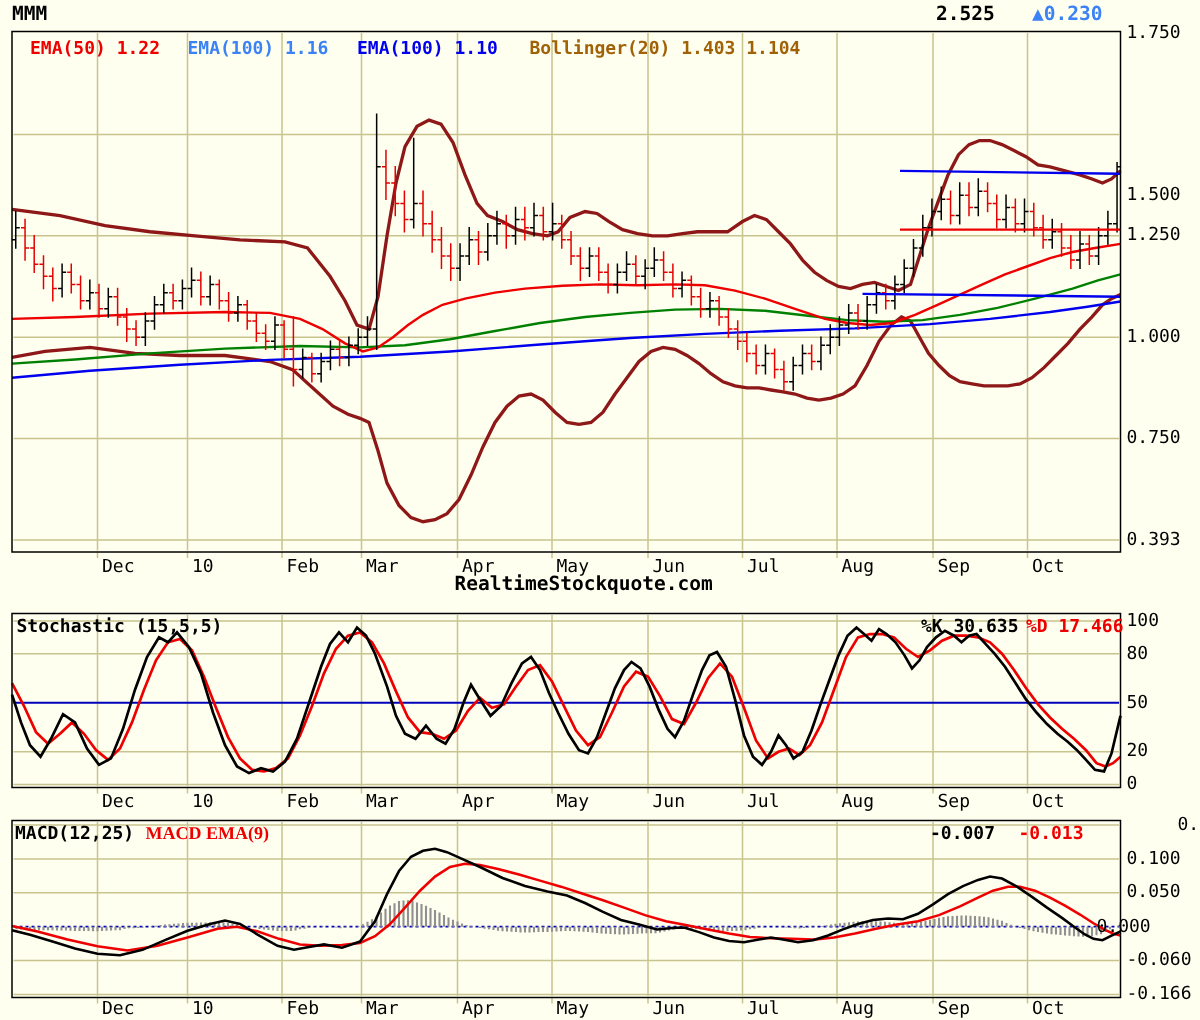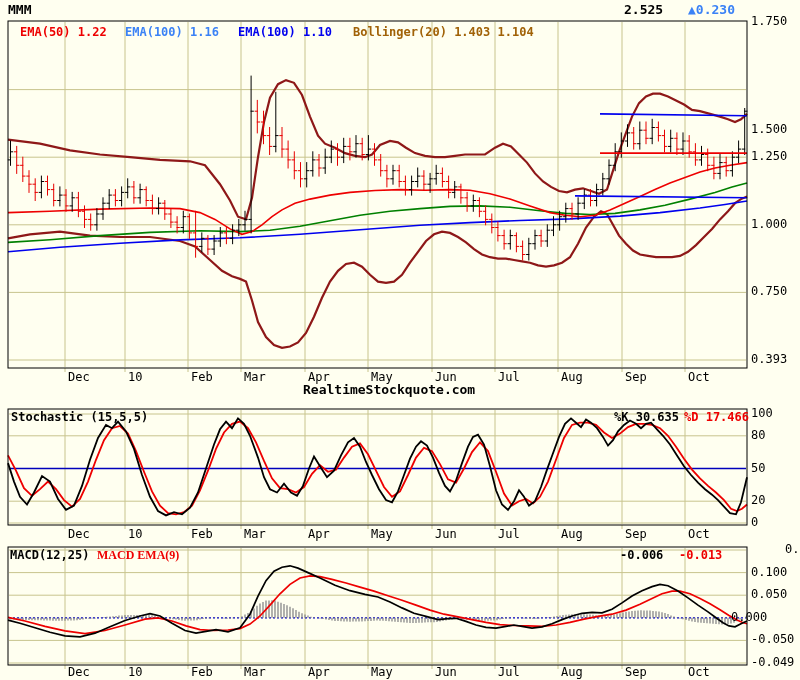--- a/index.html
+++ b/index.html
@@ -52,21 +52,21 @@
 <div class="txt b maroon" style="left:353px;top:26px;">Bollinger(20) 1.403 1.104</div>
 
 <div class="txt b big" style="left:303px;top:383px;">RealtimeStockquote.com</div>
 
 <div class="txt b" style="left:11px;top:411px;">Stochastic (15,5,5)</div>
 <div class="txt b" style="left:614px;top:411px;">%K 30.635</div>
 <div class="txt b red" style="left:684px;top:411px;">%D 17.466</div>
 
 <div class="txt b" style="left:10px;top:549px;">MACD(12,25)</div>
 <div class="txt b red" style="left:97px;top:549px;font-family:Liberation Serif, serif;">MACD EMA(9)</div>
-<div class="txt b" style="left:620px;top:549px;">-0.006</div>
+<div class="txt b" style="left:620px;top:549px;">-0.007</div>
 <div class="txt b red" style="left:679px;top:549px;">-0.013</div>
 
 <div class="txt" style="left: 68px; top: 371px;">Dec</div>
 <div class="txt" style="left: 128px; top: 371px;">10</div>
 <div class="txt" style="left: 191px; top: 371px;">Feb</div>
 <div class="txt" style="left: 244px; top: 371px;">Mar</div>
 <div class="txt" style="left: 308px; top: 371px;">Apr</div>
 <div class="txt" style="left: 371px; top: 371px;">May</div>
 <div class="txt" style="left: 435px; top: 371px;">Jun</div>
 <div class="txt" style="left: 498px; top: 371px;">Jul</div>
@@ -103,14 +103,14 @@
 <div class="txt" style="left: 751px; top: 353px;">0.393</div>
 <div class="txt" style="left: 751px; top: 407px;">100</div>
 <div class="txt" style="left: 751px; top: 429px;">80</div>
 <div class="txt" style="left: 751px; top: 462px;">50</div>
 <div class="txt" style="left: 751px; top: 494px; text-align: center;">20</div>
 <div class="txt" style="left: 751px; top: 516px;">0</div>
 <div class="txt" style="left: 785px; top: 543px;">0.150</div>
 <div class="txt" style="left: 751px; top: 566px;">0.100</div>
 <div class="txt" style="left: 751px; top: 588px;">0.050</div>
 <div class="txt" style="left: 731px; top: 611px;">0.000</div>
-<div class="txt" style="left: 751px; top: 633px;">-0.050</div>
-<div class="txt" style="left: 751px; top: 656px;">-0.049</div>
+<div class="txt" style="left: 751px; top: 633px;">-0.060</div>
+<div class="txt" style="left: 751px; top: 656px;">-0.166</div>
 
 </body></html>

